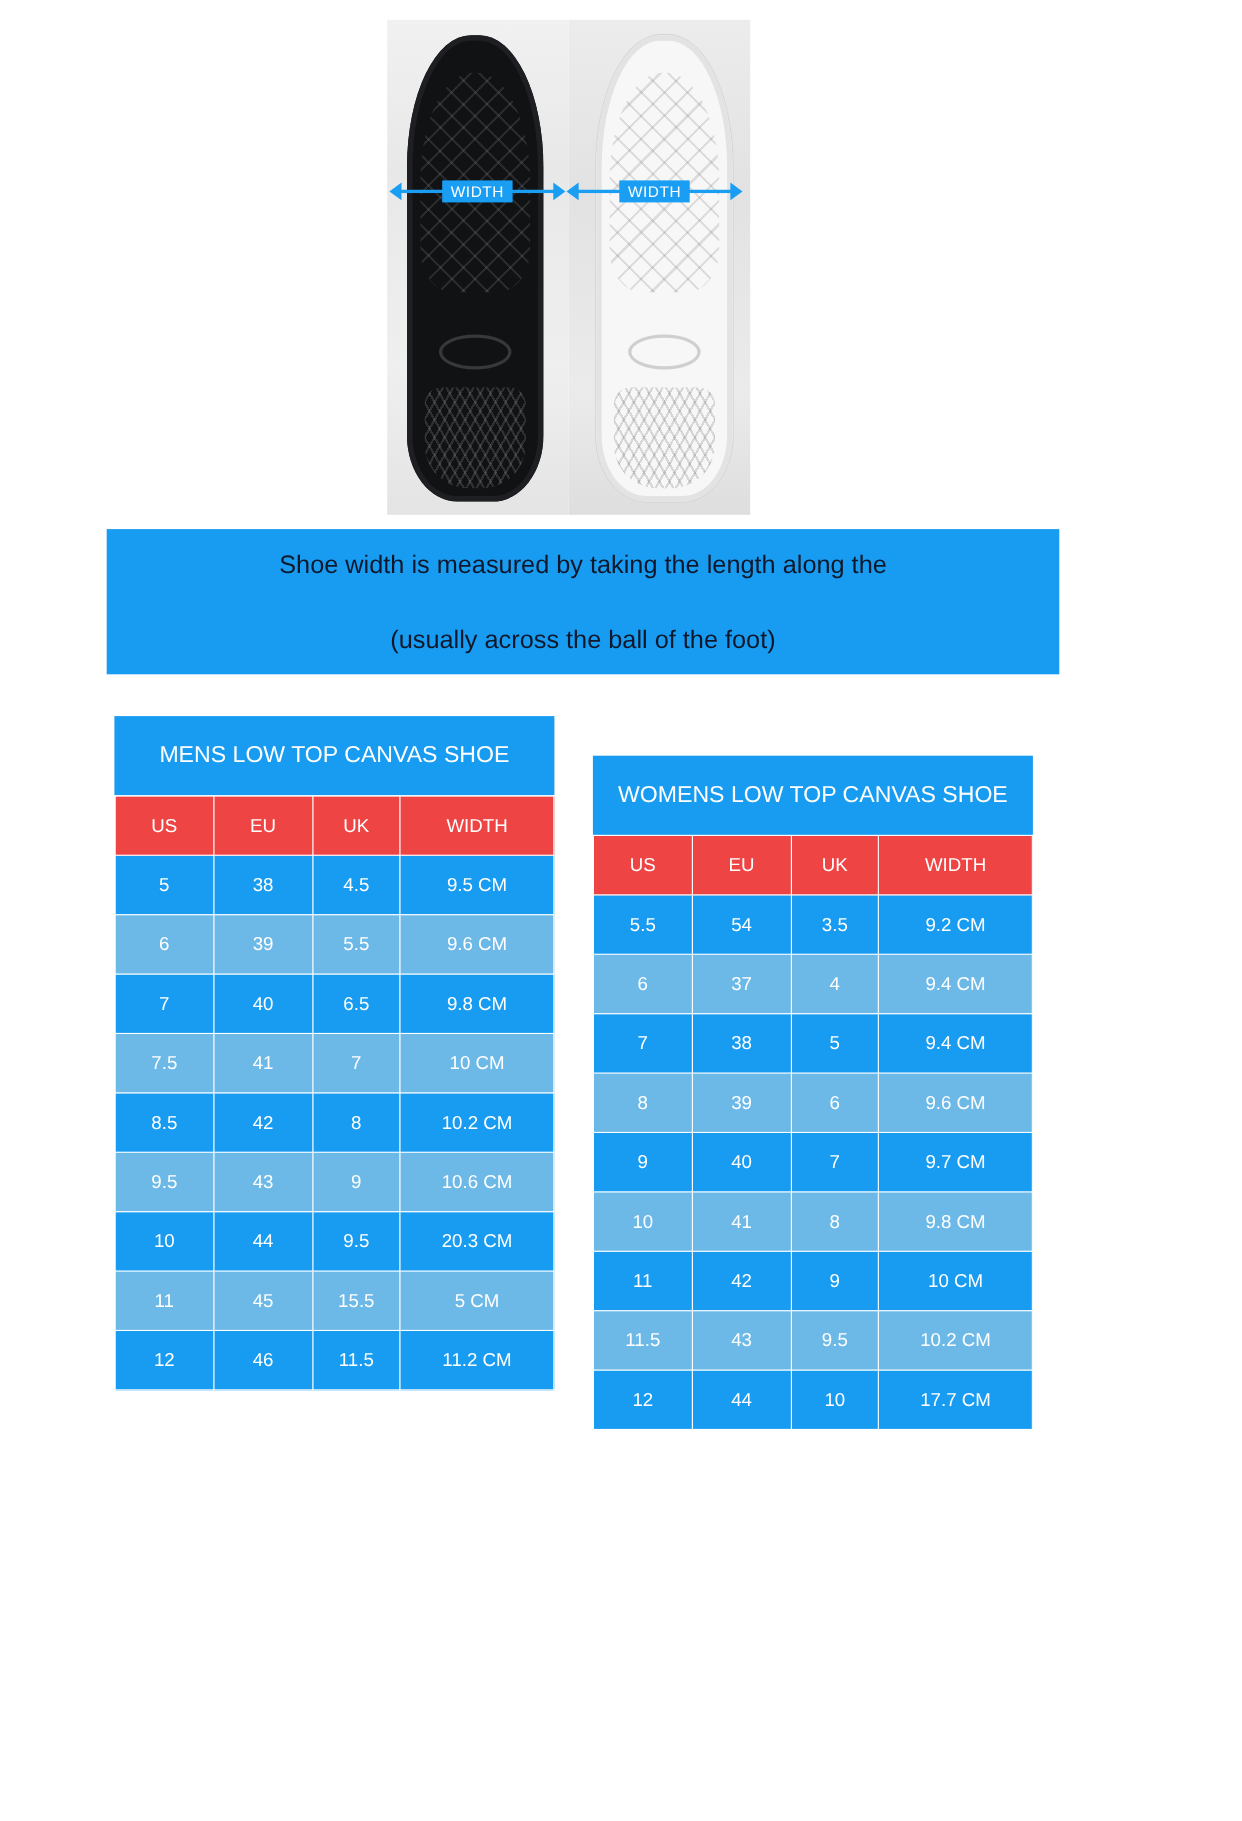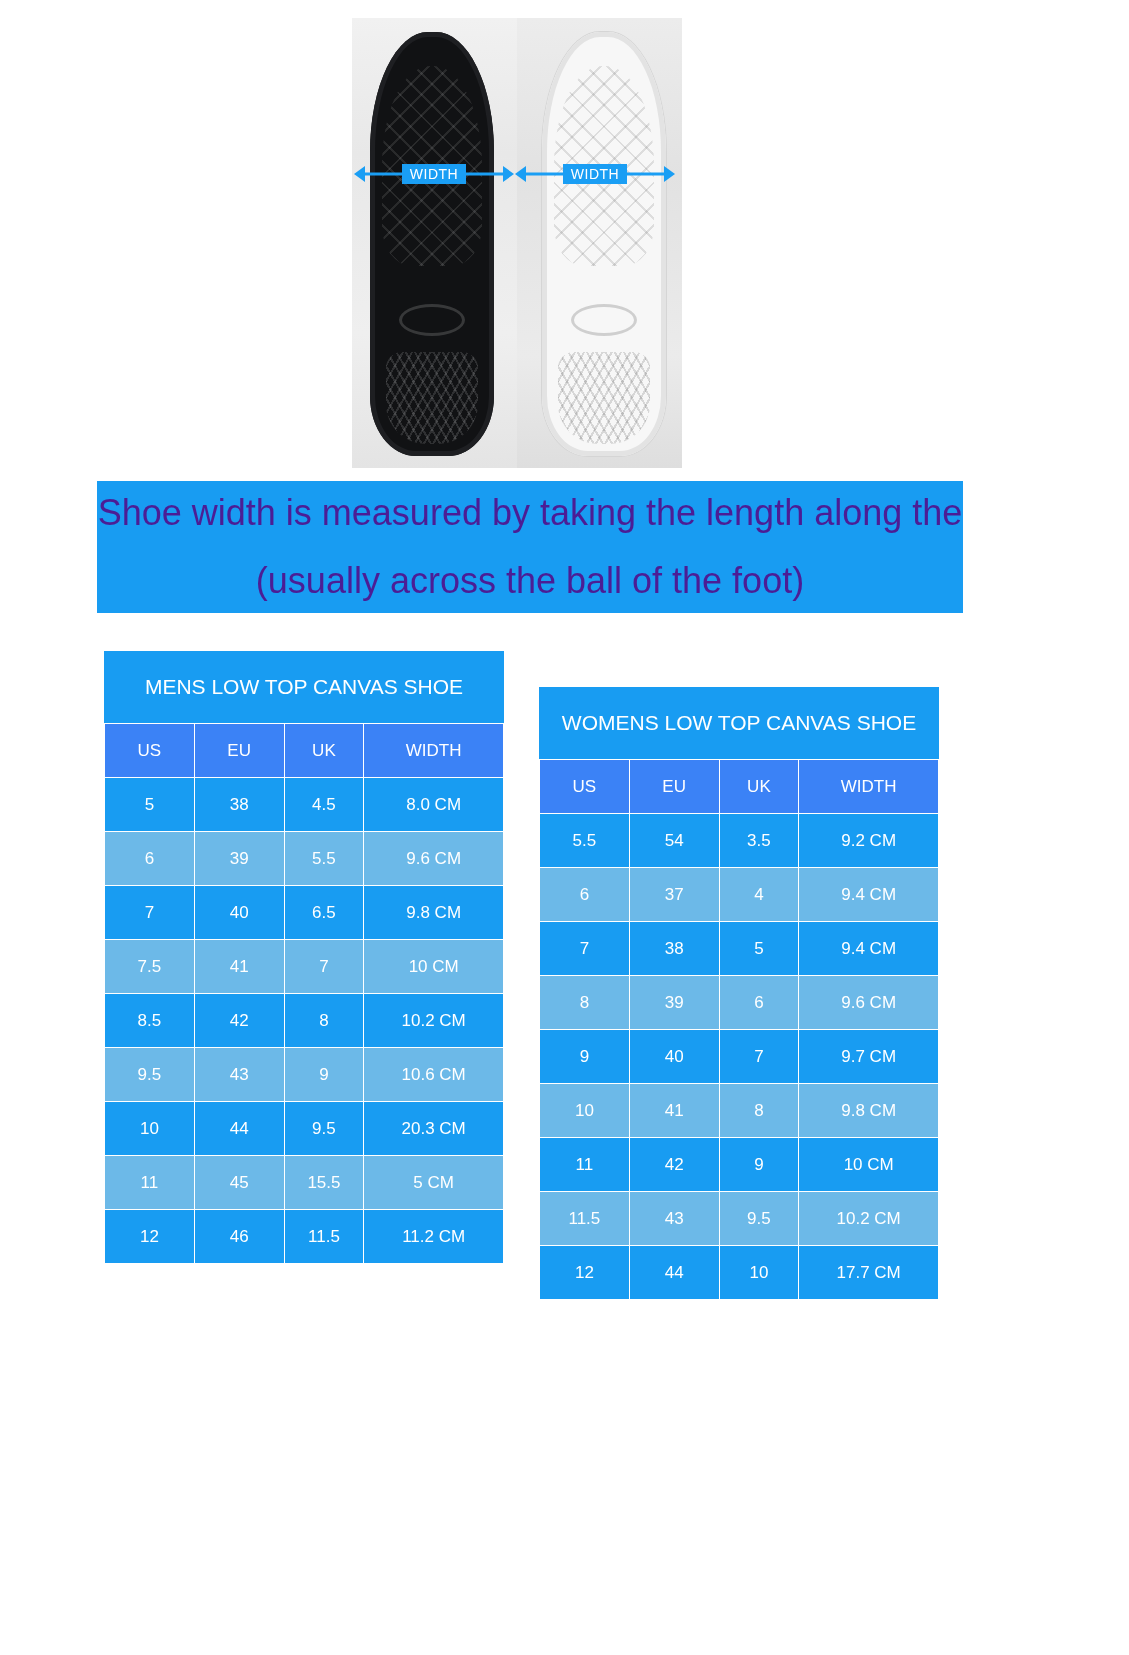--- a/index.html
+++ b/index.html
@@ -147,22 +147,22 @@
     width: 866px;
     height: 132px;
     background: #189cf2;
     display: flex;
     align-items: center;
     justify-content: center;
     text-align: center;
   }
   .note-banner p {
     margin: 0;
-    color: #4c1d95;
-    font-size: 36px;
+    color: #0f172a;
+    font-size: 23px;
     line-height: 34px;
     font-weight: 400;
   }
 
   
   .table-wrap {
     position: absolute;
     top: 651px;
     width: 400px;
   }
@@ -186,21 +186,21 @@
   }
   th, td {
     color: #ffffff;
     font-size: 17px;
     font-weight: 400;
     text-align: center;
     height: 53px;
     border: 1px solid #ffffff;
     padding: 0;
   }
-  th { background: #3b82f6; }
+  th { background: #ef4444; }
   tbody tr:nth-child(odd)  td { background: #189cf2; }
   tbody tr:nth-child(even) td { background: #6cb9e8; }
   col.col-us    { width: 22.5%; }
   col.col-eu    { width: 22.5%; }
   col.col-uk    { width: 20%; }
   col.col-width { width: 35%; }
 </style>
 </head>
 <body>
 
@@ -258,21 +258,21 @@
         <th>EU</th>
         <th>UK</th>
         <th>WIDTH</th>
       </tr>
     </thead>
     <tbody>
       <tr>
         <td>5</td>
         <td>38</td>
         <td>4.5</td>
-        <td>8.0 CM</td>
+        <td>9.5 CM</td>
       </tr>
       <tr>
         <td>6</td>
         <td>39</td>
         <td>5.5</td>
         <td>9.6 CM</td>
       </tr>
       <tr>
         <td>7</td>
         <td>40</td>

